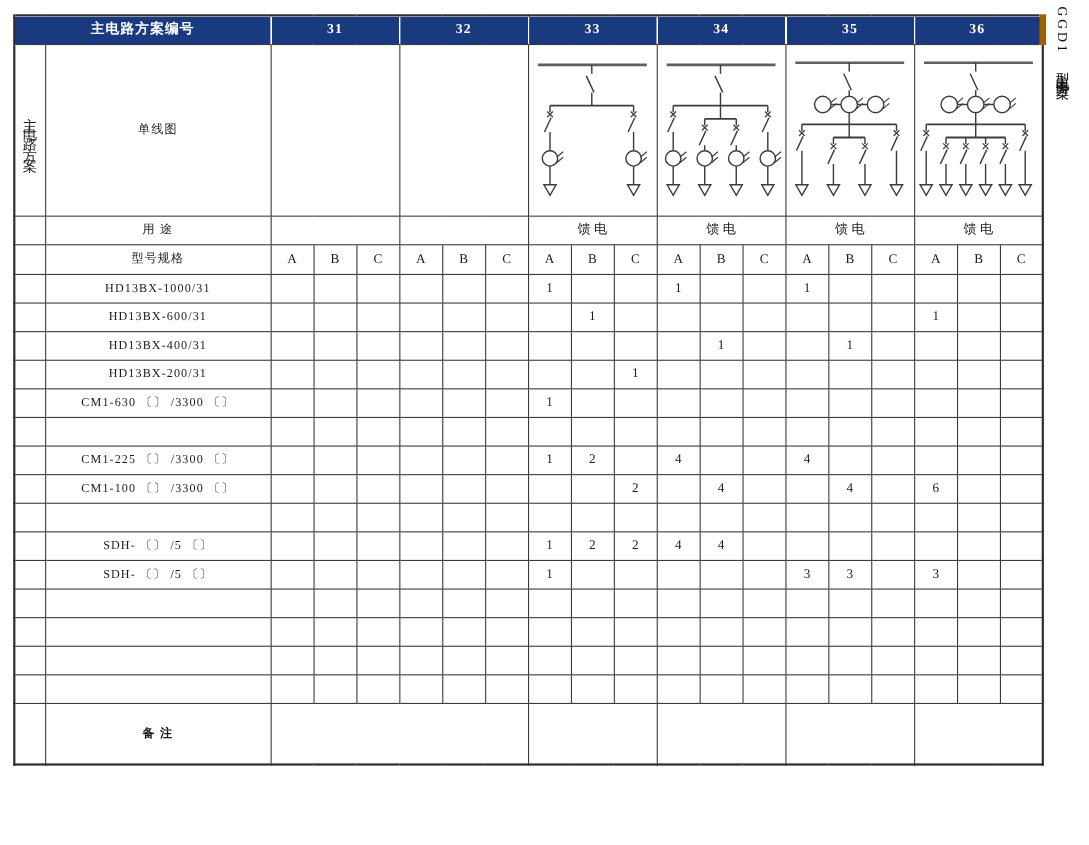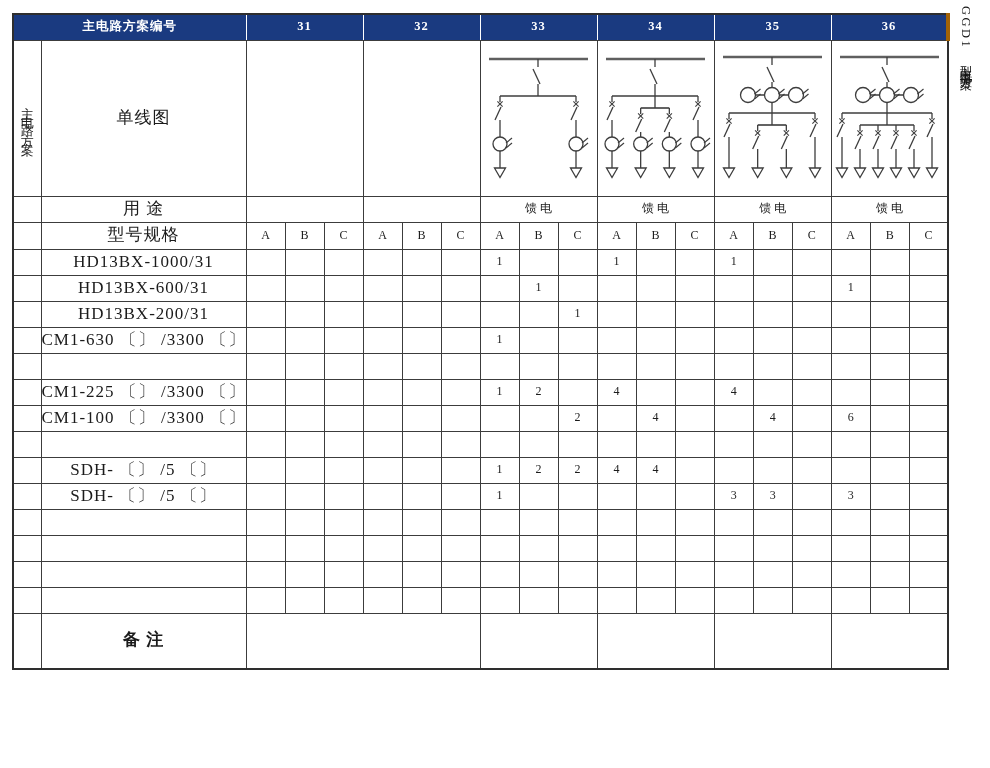--- a/index.html
+++ b/index.html
@@ -19,27 +19,27 @@
     border:1px solid #3c3c3c;padding:0;margin:0;text-align:center;vertical-align:middle;
     font-size:12px;line-height:1.1;overflow:hidden;white-space:nowrap;
   }
   tr.hdr{height:26px;}
   tr.hdr th{
     background:#1a3a80;color:#ffffff;font-weight:600;font-size:12.5px;letter-spacing:1px;
     border-top:none;border-bottom:1px solid #3c3c3c;
   }
   tr.hdr th{border-left:1px solid #fff;border-right:1px solid #fff;text-align:center;}
   tr.hdr th:first-child{border-left:2px solid #2e2e2e;}
-  tr.hdr th:last-child{border-right:4px solid #a16207;}
+  tr.hdr th:last-child{border-right:6px solid #a16207;}
   tr.dg{height:156px;}
   tr.usage{height:26px;}
   tr.spec{height:27px;}
   tr.h26{height:26px;font-family:Liberation Serif, serif;}
   tr.remark{height:56px;font-weight:bold;}
-  td.lab{font-size:17px;letter-spacing:1px;}
+  td.lab{font-size:11px;letter-spacing:1px;}
   td.nw{width:28px;}
   .vtext{
     writing-mode:vertical-rl;text-orientation:upright;
     margin:0 auto;font-size:13px;letter-spacing:9px;line-height:1;
   }
   td.dgcell svg{display:block;margin:0 auto;}
   #side-label{
     position:absolute;left:957px;top:6px;height:230px;
     writing-mode:vertical-rl;text-orientation:mixed;
     font-size:12.5px;letter-spacing:2.5px;color:#111;
@@ -378,20 +378,42 @@
         <td></td>
         <td></td>
         <td></td>
         <td></td>
         <td>1</td>
         <td></td>
         <td></td>
       </tr>
       <tr class="h26">
         <td class="nw"></td>
+        <td class="lab">HD13BX-400/31</td>
+        <td></td>
+        <td></td>
+        <td></td>
+        <td></td>
+        <td></td>
+        <td></td>
+        <td></td>
+        <td></td>
+        <td></td>
+        <td></td>
+        <td>1</td>
+        <td></td>
+        <td></td>
+        <td>1</td>
+        <td></td>
+        <td></td>
+        <td></td>
+        <td></td>
+      </tr>
+      <tr class="h26">
+        <td class="nw"></td>
         <td class="lab">HD13BX-200/31</td>
         <td></td>
         <td></td>
         <td></td>
         <td></td>
         <td></td>
         <td></td>
         <td></td>
         <td></td>
         <td>1</td>

